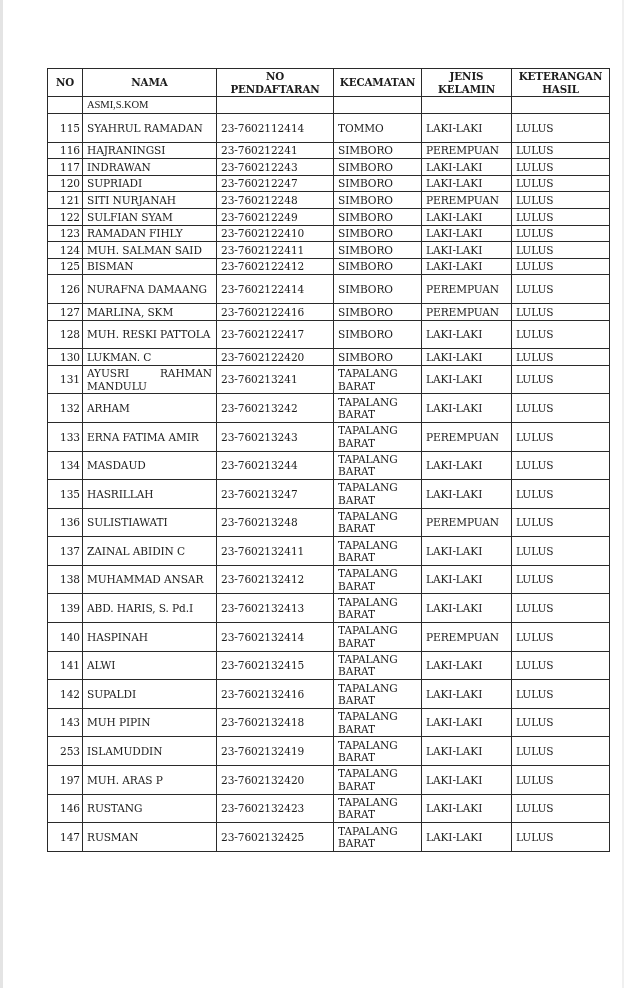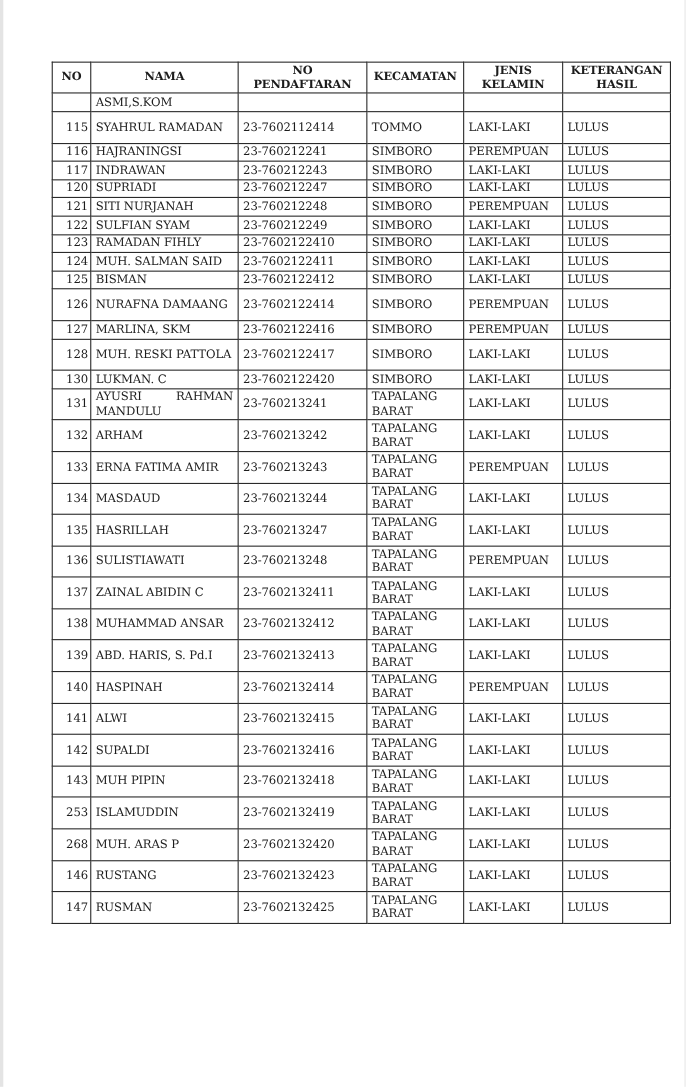--- a/index.html
+++ b/index.html
@@ -3,32 +3,32 @@
 <meta charset="utf-8">
 <style>
   html, body { margin: 0; padding: 0; }
   body {
     width: 624px; height: 988px; background: #ffffff; position: relative; overflow: hidden;
     font-family: "DejaVu Serif", "Liberation Serif", serif;
   }
   .page-edge { position: absolute; left: 0; top: 0; width: 3px; height: 988px; background: #e4e4e4; }
   .page-edge-r { position: absolute; right: 0; top: 0; width: 2px; height: 988px; background: #f0f0f0; }
   table.result {
-    position: absolute; left: 47px; top: 56px; width: 562px;
+    position: absolute; left: 47px; top: 68px; width: 562px;
     border-collapse: collapse; table-layout: fixed;
     font-size: 10.6px; color: #1c1c1c; letter-spacing: -0.1px;
   }
   table.result th, table.result td {
     border: 1px solid #2a2a2a; padding: 0 4px; line-height: 12.4px; vertical-align: middle;
   }
   table.result th { font-weight: bold; text-align: center; height: 27px; font-size: 10.3px; }
   table.result td.c-no { text-align: right; padding: 0 2px; }
   tr.single td { height: 15.6px; }
   tr.double td { height: 27.6px; }
-  tr.asmi td { height: 16px; }
+  tr.asmi td { height: 16px; font-family: Liberation Serif, serif; }
   td.c-nama { text-align: justify; text-align-last: left; }
   col.w-no { width: 35px; } col.w-nama { width: 134px; } col.w-pend { width: 117px; }
   col.w-kec { width: 88px; } col.w-jk { width: 90px; } col.w-ket { width: 98px; }
 </style>
 </head>
 <body>
 
 <div class="page-edge"></div>
 <div class="page-edge-r"></div>
 
@@ -270,21 +270,21 @@
       </tr>
       <tr class="double">
         <td class="c-no">253</td>
         <td class="c-nama">ISLAMUDDIN</td>
         <td>23-7602132419</td>
         <td>TAPALANG BARAT</td>
         <td>LAKI-LAKI</td>
         <td>LULUS</td>
       </tr>
       <tr class="double">
-        <td class="c-no">268</td>
+        <td class="c-no">197</td>
         <td class="c-nama">MUH. ARAS P</td>
         <td>23-7602132420</td>
         <td>TAPALANG BARAT</td>
         <td>LAKI-LAKI</td>
         <td>LULUS</td>
       </tr>
       <tr class="double">
         <td class="c-no">146</td>
         <td class="c-nama">RUSTANG</td>
         <td>23-7602132423</td>

